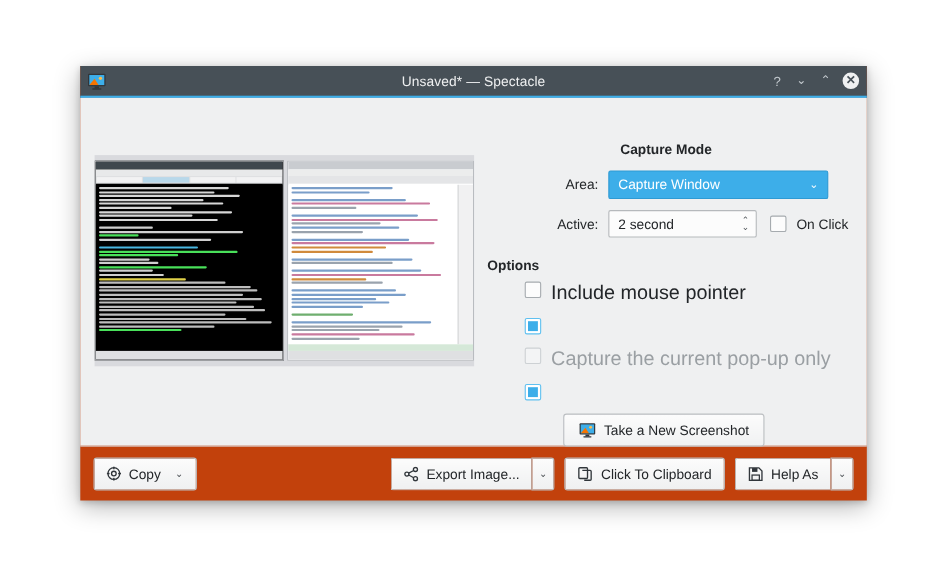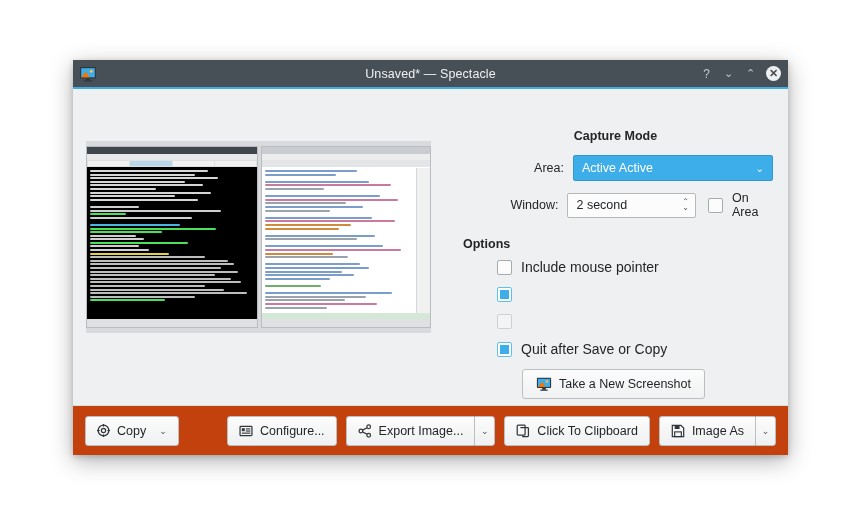--- a/index.html
+++ b/index.html
@@ -90,21 +90,21 @@
   .pv-edit .pv-menu { height: 6px; background: #eceded; }
   .pv-edit .pv-tool { height: 7px; background: #e4e5e7; }
   .pv-edit .pv-screen { position: absolute; left:0; right:14px; top: 21px; bottom: 14px; background:#fff; padding: 2px 3px; overflow:hidden; }
   .pv-edit .pv-side { position:absolute; right:0; top:21px; bottom:14px; width:14px; background:#f1f1f2; border-left:1px solid #d5d6d8; }
   .pv-edit .pv-status { position:absolute; left:0; right:0; bottom:0; height:8px; background:#dfe0e2; }
   .pv-edit .pv-bar2 { position:absolute; left:0; right:0; bottom:8px; height:6px; background:#d5e8d8; }
 
   
   #settings {
     position: absolute;
-    left: 390px; top: 40px; right: 14px;
+    left: 370px; top: 40px; right: 14px;
   }
   .section-title {
     font-size: 12.5px; font-weight: bold; color: #232629;
     margin: 0 0 12px 0;
   }
   #capture-title { text-align: center; padding-right: 6px; }
 
   .form-row { display: flex; align-items: center; margin-bottom: 10px; }
   .form-label {
     width: 110px; text-align: right; padding-right: 9px;
@@ -130,21 +130,21 @@
   }
   .spin-arrows {
     margin-left: auto; display: flex; flex-direction: column;
     line-height: 6px; font-size: 8px; color: #4d5256;
     align-items: center;
   }
   #onclick-wrap { display: flex; align-items: center; margin-left: 12px; font-size: 12.5px; color: #232629; }
 
   #options-title { margin-top: 18px; margin-bottom: 8px; }
 
-  .opt-row { display: flex; align-items: center; margin: 0 0 12px 34px; font-size: 14px; color: #232629; }
+  .opt-row { display: flex; margin: 0 0 12px 34px; font-size: 18px; color: #232629; }
   .opt-row.disabled { color: #9a9fa3; }
   .opt-label { margin-left: 9px; }
 
   .cb {
     width: 15px; height: 15px; flex: none;
     border: 1px solid #a6abaf; background: #fcfcfc;
     border-radius: 2px; position: relative;
   }
   .cb.checked { border-color: #5fc0f0; background: #ffffff; }
   .cb.checked::after {
@@ -323,58 +323,58 @@
       </div>
     </div>
 
     <div id="settings">
 
       <div class="section-title" id="capture-title">Capture Mode</div>
 
       <div class="form-row">
         <div class="form-label">Area:</div>
         <div id="area-select">
-          <span>Active Active</span>
+          <span>Capture Window</span>
           <span class="caret">⌄</span>
         </div>
       </div>
 
       <div class="form-row">
-        <div class="form-label">Window:</div>
+        <div class="form-label">Active:</div>
         <div id="delay-spin">
           <span>2 second</span>
           <span class="spin-arrows">
             <span>⌃</span>
             <span>⌄</span>
           </span>
         </div>
         <div id="onclick-wrap">
           <span class="cb"></span>
-          <span class="opt-label">On Area</span>
+          <span class="opt-label">On Click</span>
         </div>
       </div>
 
       <div class="section-title" id="options-title">Options</div>
 
       <div class="opt-row">
         <span class="cb"></span>
         <span class="opt-label">Include mouse pointer</span>
       </div>
 
       <div class="opt-row">
         <span class="cb checked"></span>
       </div>
 
       <div class="opt-row disabled">
         <span class="cb disabled"></span>
+        <span class="opt-label">Capture the current pop-up only</span>
       </div>
 
       <div class="opt-row">
         <span class="cb checked"></span>
-        <span class="opt-label">Quit after Save or Copy</span>
       </div>
 
       <div id="take-shot-wrap">
         <div id="btn-take">
           <span>
             <svg width="16" height="16" viewBox="0 0 18 18">
               <rect x="1" y="2" width="16" height="11.5" rx="1" fill="#31363b"></rect>
               <rect x="2.2" y="3.2" width="13.6" height="9.1" fill="#3daee9"></rect>
               <path d="M2.2 12.3 L7 6.6 L10.6 12.3 Z" fill="#f67400"></path>
               <circle cx="12.3" cy="6.2" r="1.5" fill="#fdbc4b"></circle>
@@ -401,32 +401,20 @@
           <rect x="0" y="7.2" width="3.2" height="1.6" fill="#31363b"></rect>
           <rect x="12.8" y="7.2" width="3.2" height="1.6" fill="#31363b"></rect>
         </svg>
       </span>
       <span>Copy</span>
       <span class="inline-arrow">⌄</span>
     </div>
 
     <div class="spacer"></div>
 
-    <div class="btn">
-      <span>
-        <svg width="14" height="14" viewBox="0 0 16 16">
-          <rect x="1.2" y="2.6" width="13.6" height="10.8" rx="1" fill="none" stroke="#31363b" stroke-width="1.4"></rect>
-          <rect x="3.2" y="4.8" width="3.4" height="3.4" fill="#31363b"></rect>
-          <rect x="7.8" y="5" width="5.2" height="1.3" fill="#31363b"></rect>
-          <rect x="7.8" y="7.4" width="5.2" height="1.3" fill="#31363b"></rect>
-          <rect x="3.2" y="9.8" width="9.8" height="1.3" fill="#31363b"></rect>
-        </svg>
-      </span>
-      <span>Configure...</span>
-    </div>
 
     <div class="gap"></div>
 
     <div class="btn-split">
       <div class="btn">
         <span>
           <svg width="14" height="14" viewBox="0 0 16 16">
             <circle cx="12.2" cy="3.2" r="2.1" fill="none" stroke="#31363b" stroke-width="1.4"></circle>
             <circle cx="12.2" cy="12.8" r="2.1" fill="none" stroke="#31363b" stroke-width="1.4"></circle>
             <circle cx="3.3" cy="8" r="2.1" fill="none" stroke="#31363b" stroke-width="1.4"></circle>
@@ -455,19 +443,19 @@
 
     <div class="btn-split">
       <div class="btn">
         <span>
           <svg width="14" height="14" viewBox="0 0 16 16">
             <path d="M1.5 1.5 h9.8 L14.5 4.7 V14.5 H1.5 Z" fill="none" stroke="#31363b" stroke-width="1.4"></path>
             <rect x="4.2" y="1.7" width="5.6" height="4" fill="#31363b"></rect>
             <rect x="4.2" y="9" width="7.6" height="5.4" fill="none" stroke="#31363b" stroke-width="1.3"></rect>
           </svg>
         </span>
-        <span>Image As</span>
+        <span>Help As</span>
       </div>
       <div class="arrow">⌄</div>
     </div>
 
   </div>
 </div>
 
 </body></html>

